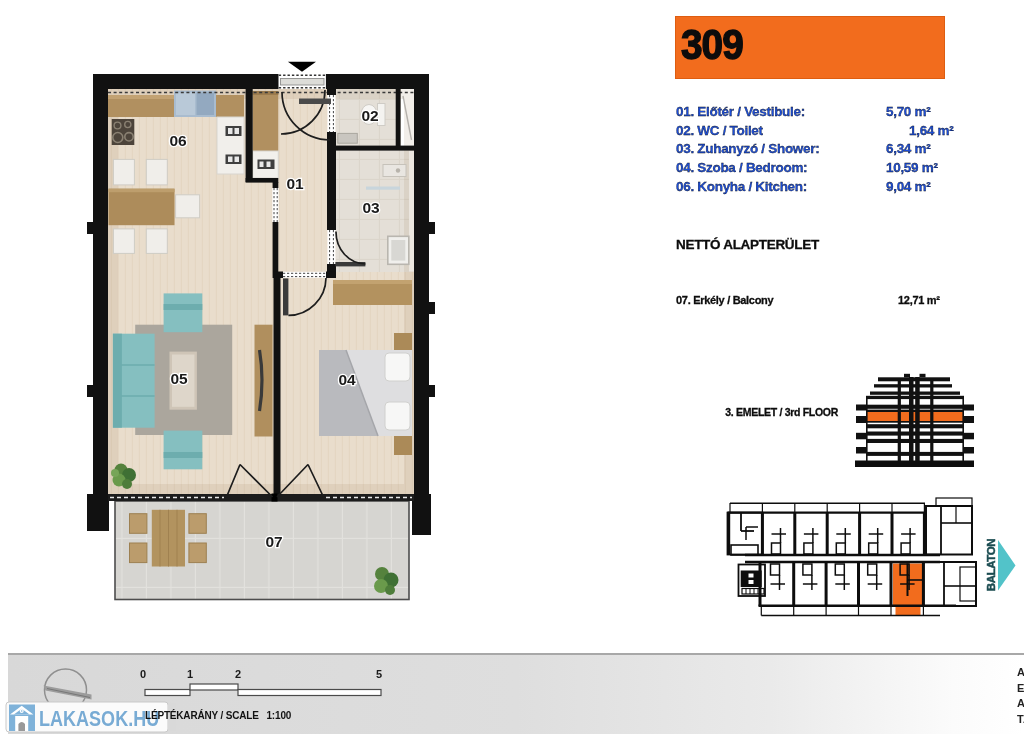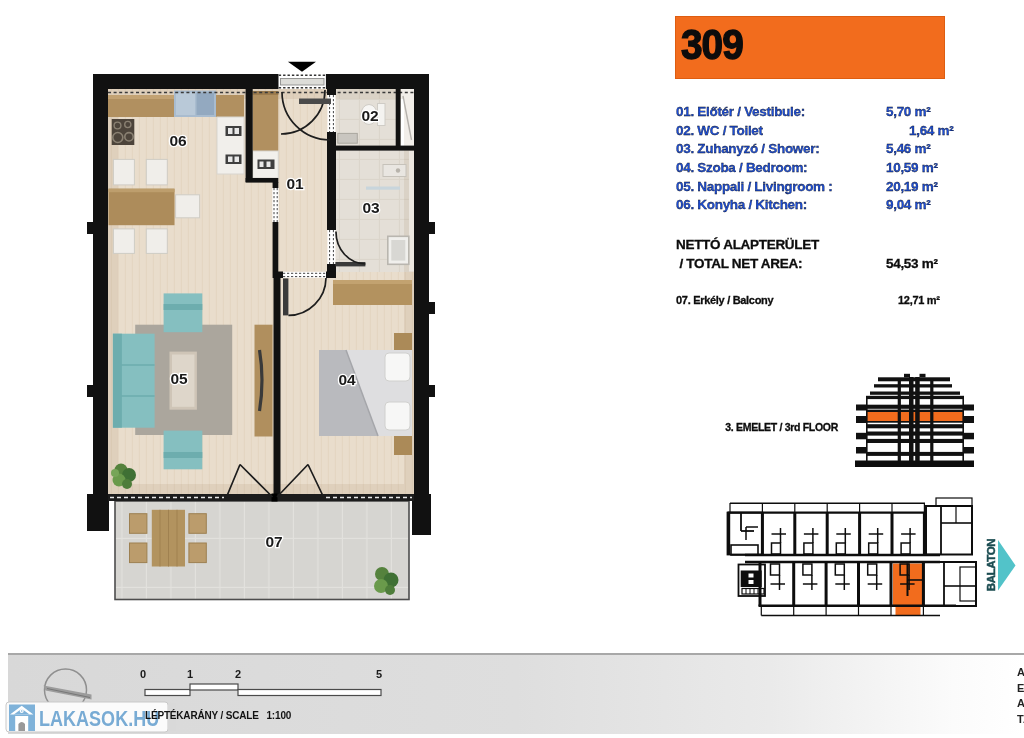--- a/index.html
+++ b/index.html
@@ -11,36 +11,34 @@
 
 <div class="abs" style="left:8px;top:653px;width:1016px;height:79px;background:linear-gradient(to right,#d8d8d8 0%,#dedede 50%,#eaeaea 75%,#fbfbfb 93%,#ffffff 100%);border-top:2px solid #a8a8a8;"></div>
 
 <div class="abs" style="left:675px;top:16px;width:268px;height:61px;background:#f26c1d;border:1px solid #de5d10;"></div>
 
 <div class="abs" style="left:681px;top:20px;font-size:43px;font-weight:bold;color:#0c0c0c;transform:scaleX(0.9);transform-origin:0 0;letter-spacing:-1px;-webkit-text-stroke:1.4px #0c0c0c;">309</div>
 
 <div class="abs" style="left:676px;top:103px;width:270px;font-size:13.5px;font-weight:bold;color:#1d4ed8;letter-spacing:-0.3px;line-height:18.65px;-webkit-text-stroke:0.3px #0d0d0d;white-space:nowrap;">
   <div>01. Előtér / Vestibule:<span class="abs" style="left:210px;text-align:center;">5,70 m²</span></div>
   <div>02. WC / Toilet<span class="abs" style="left:210px;margin-left:23px;">1,64 m²</span></div>
-  <div>03. Zuhanyzó / Shower:<span class="abs" style="left:210px;">5,46 m²</span></div>
+  <div>03. Zuhanyzó / Shower:<span class="abs" style="left:210px;">6,34 m²</span></div>
   <div>04. Szoba / Bedroom:<span class="abs" style="left:210px;">10,59 m²</span></div>
-  <div>05. Nappali / Livingroom :<span class="abs" style="left:210px;">20,19 m²</span></div>
   <div>06. Konyha / Kitchen:<span class="abs" style="left:210px;">9,04 m²</span></div>
 </div>
 
 <div class="abs" style="left:676px;top:236px;width:270px;font-size:13.5px;font-weight:bold;color:#0d0d0d;letter-spacing:-0.3px;line-height:18.5px;-webkit-text-stroke:0.3px #0d0d0d;white-space:nowrap;">
   <div>NETTÓ ALAPTERÜLET</div>
-  <div>&nbsp;/ TOTAL NET AREA:<span class="abs" style="left:210px;">54,53 m²</span></div>
 </div>
 
 <div class="abs" style="left:676px;top:294px;width:270px;font-size:11px;font-weight:bold;color:#0d0d0d;letter-spacing:-0.3px;-webkit-text-stroke:0.3px #0d0d0d;white-space:nowrap;">
   <div>07. Erkély / Balcony<span class="abs" style="left:222px;">12,71 m²</span></div>
 </div>
 
-<div class="abs" style="left:678px;top:421px;width:160px;text-align:right;font-size:10.5px;font-weight:bold;color:#0d0d0d;letter-spacing:-0.3px;-webkit-text-stroke:0.3px #0d0d0d;">3. EMELET / 3rd FLOOR</div>
+<div class="abs" style="left:678px;top:406px;width:160px;text-align:right;font-size:10.5px;font-weight:bold;color:#0d0d0d;letter-spacing:-0.3px;-webkit-text-stroke:0.3px #0d0d0d;">3. EMELET / 3rd FLOOR</div>
 
 <div class="abs" style="left:1017px;top:665px;font-size:11px;font-weight:bold;color:#222;line-height:15.6px;">
   <div>AL</div>
     <div>EP</div>
     <div>AL</div>
     <div>TA</div>
 </div>
 
 <svg class="abs" style="left:0;top:0;" width="1024" height="738" viewBox="0 0 1024 738">
 <defs>

